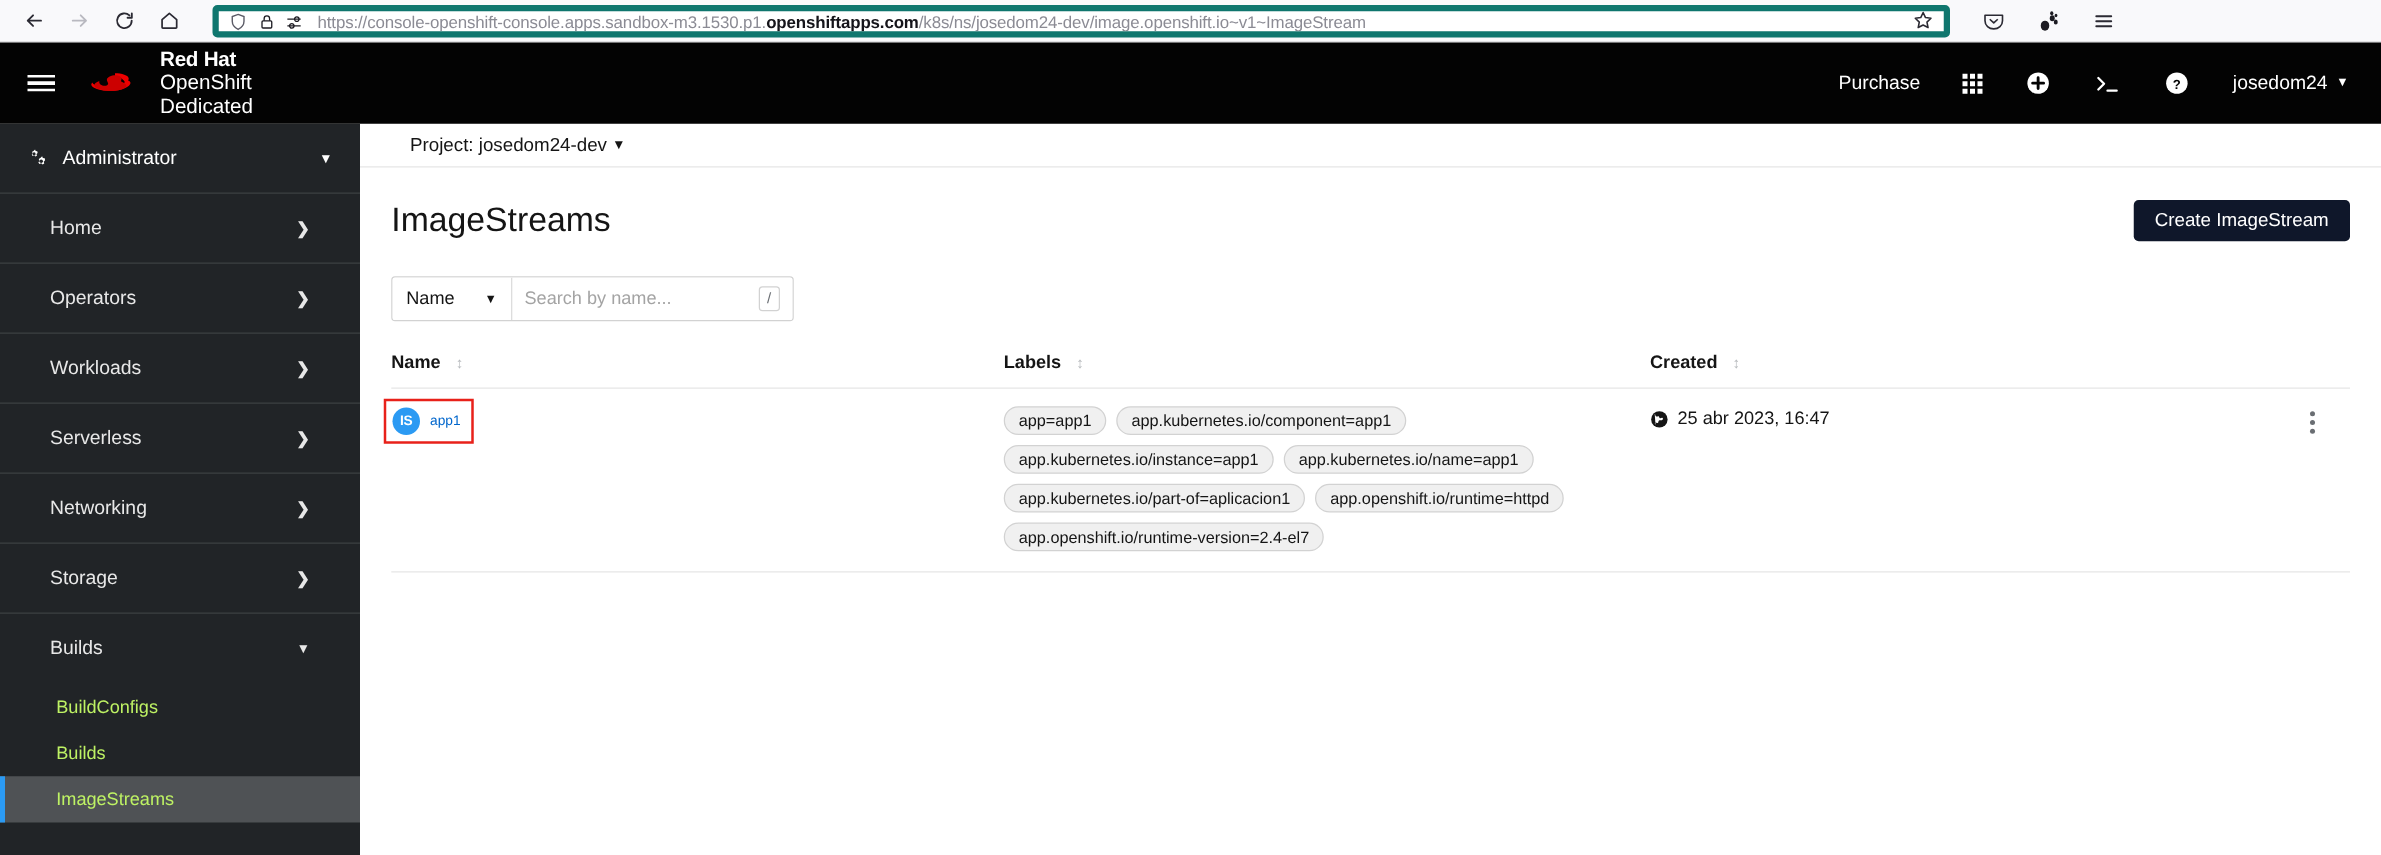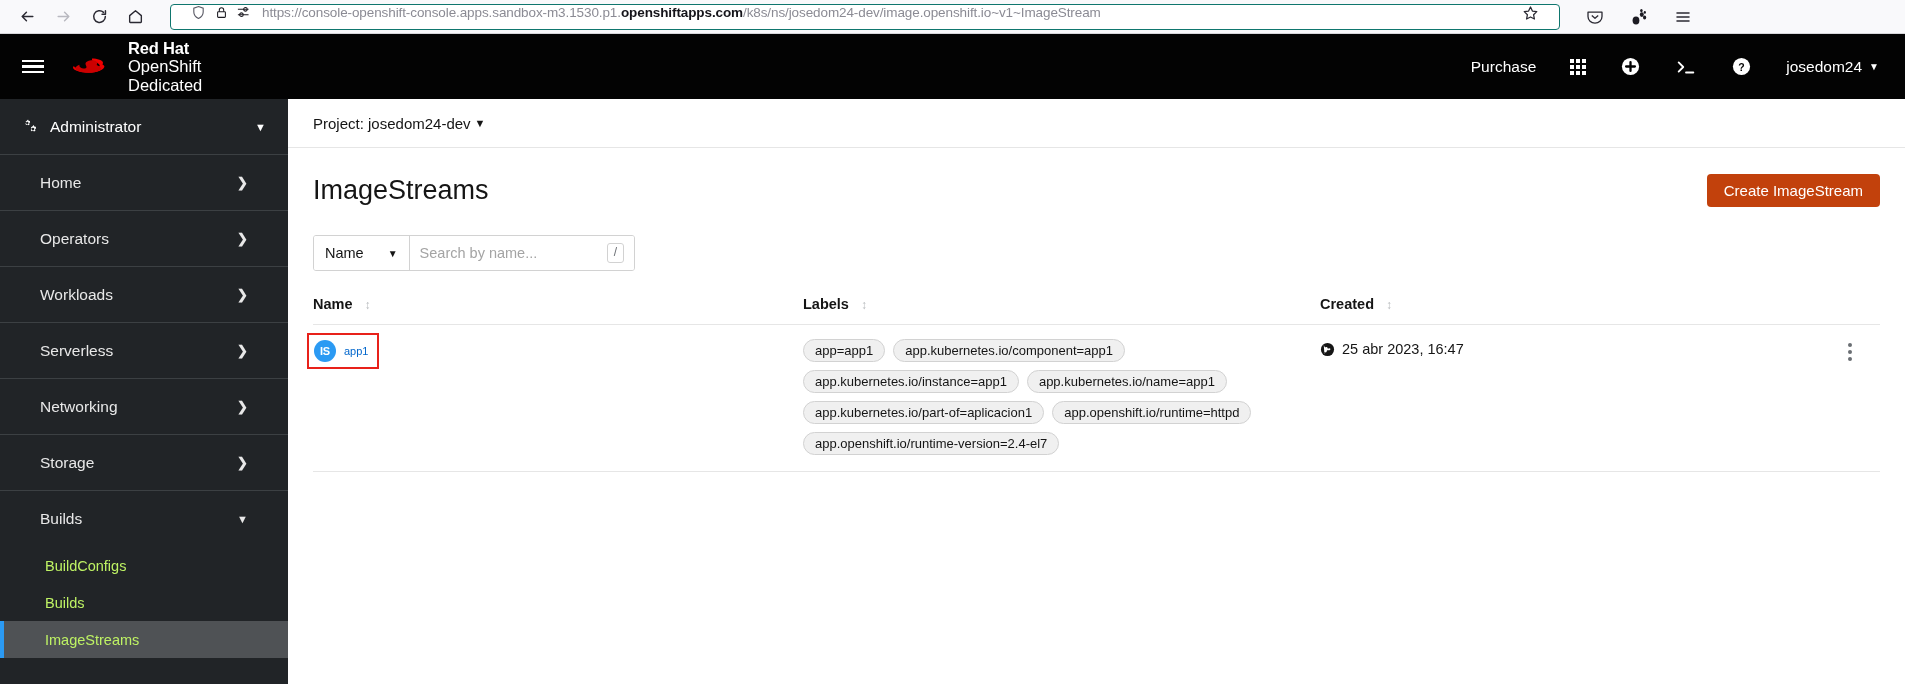--- a/index.html
+++ b/index.html
@@ -26,25 +26,25 @@
     border-radius: 4px;
     color: #2b2a33;
   }
   .nav-btn.disabled { color: #b9b9c0; }
   #urlbar {
     flex: 1;
     margin: 0 12px 0 16px;
     height: 26px;
     max-width: 1390px;
     background: #fff;
-    border: 1px solid #0f766e;
+    border: 5px solid #0f766e;
     border-radius: 4px;
     display: flex;
-    align-items: flex-start;
-    padding: 0 20px;
+    align-items: flex-end;
+    padding: 0 8px;
     gap: 9px;
   }
   #url-text {
     flex: 1;
     font-size: 13.5px;
     color: #8b8b94;
     white-space: nowrap;
     overflow: hidden;
     letter-spacing: -0.1px;
   }
@@ -125,37 +125,37 @@
   }
   .nav-sub.active {
     background: #4f5255;
     border-left: 4px solid #2b9af3;
     padding-left: 41px;
   }
 
   
   #content { flex: 1; background: #fff; display: flex; flex-direction: column; min-width: 0; }
   #project-bar {
-    height: 49px;
+    height: 35px;
     display: flex; align-items: center;
-    padding: 0 0 0 25px;
+    padding: 0 0 0 40px;
     border-bottom: 1px solid #e6e6e6;
     font-size: 15px;
     color: #151515;
     gap: 12px;
   }
   #project-bar .caret { font-size: 11px; color: #151515; padding-left: 4px;}
   #page-head {
     display: flex; align-items: center;
     padding: 26px 25px 6px 25px;
   }
   #page-title { font-size: 27px; font-weight: 400; color: #151515; }
   #create-btn {
     margin-left: auto;
-    background: #c2410c; color: #fff;
+    background: #0f172a; color: #fff;
     font-size: 15px;
     padding: 8px 17px;
     border-radius: 4px;
     border: none;
     font-family: "Liberation Sans", sans-serif;
   }
   #toolbar { padding: 22px 25px 0 25px; }
   #filter-group {
     display: flex; align-items: stretch;
     width: 322px; height: 36px;

